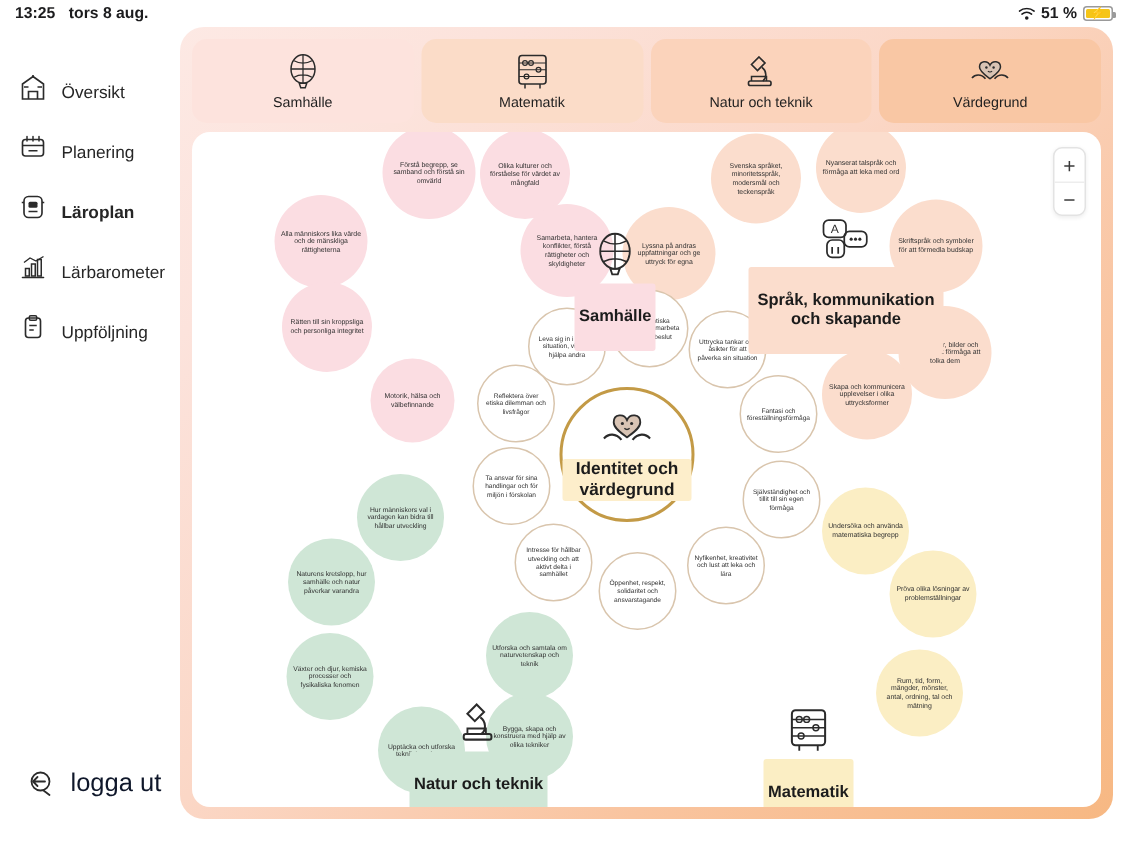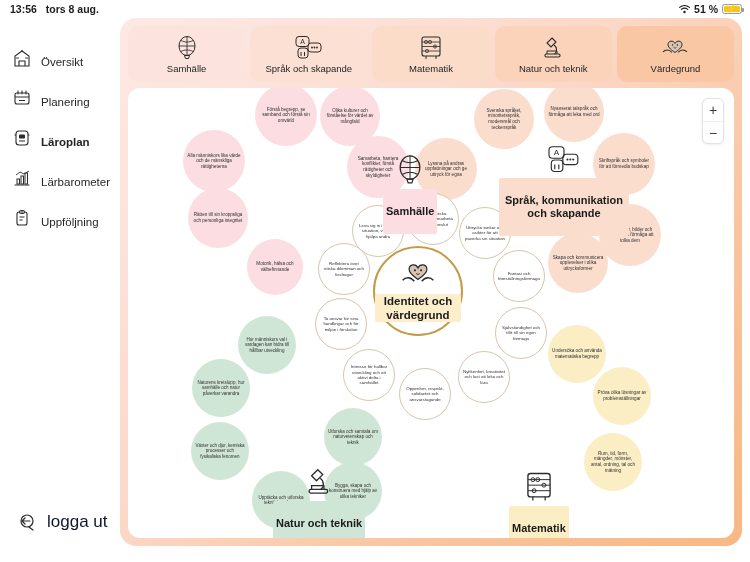--- a/index.html
+++ b/index.html
@@ -138,21 +138,21 @@
 
   svg { display: block; }
 </style>
 </head>
 <body>
 
 <div id="app">
 
   <div class="statusbar">
     <div class="status-left">
-      <span>13:56</span>
+      <span>13:25</span>
       <span>tors 8 aug.</span>
     </div>
     <div class="status-right">
       <span class="wifi-icon">
         <svg width="11" height="9" viewBox="0 0 11 9">
             <path d="M.6 2.4A7.8 7.8 0 0 1 10.4 2.4" stroke="#1c1c1e" stroke-width="1.1" fill="none" stroke-linecap="round"></path>
             <path d="M2.3 4.4a5.2 5.2 0 0 1 6.4 0" stroke="#1c1c1e" stroke-width="1.1" fill="none" stroke-linecap="round"></path>
             <circle cx="5.5" cy="7" r="1.2" fill="#1c1c1e"></circle>
           </svg>
       </span>
@@ -244,35 +244,20 @@
       <div class="domain-tab" style="background:#fde3dd">
         <span class="t-icon">
           <svg width="24" height="26" viewBox="0 0 24 26">
               <ellipse cx="12" cy="11" rx="8" ry="9.5" fill="none" stroke="#2b2b2b" stroke-width="1"></ellipse>
               <path d="M4 11h16M12 1.5v19M6 5.5c3.6 2 8.4 2 12 0M6 16.5c3.6-2 8.4-2 12 0" fill="none" stroke="#2b2b2b" stroke-width=".85"></path>
               <path d="M9.5 20.5h5l-1 3h-3z" fill="none" stroke="#2b2b2b" stroke-width="1"></path>
             </svg>
         </span>
         <span class="t-label">Samhälle</span>
       </div>
-      <div class="domain-tab" style="background:#fce0d3">
-        <span class="t-icon">
-          <svg width="30" height="26" viewBox="0 0 30 26">
-              <rect x="2" y="1.5" width="13" height="10" rx="3" fill="none" stroke="#2b2b2b" stroke-width="1"></rect>
-              <text x="8.5" y="9" font-size="7" text-anchor="middle" fill="#2b2b2b" font-family="Liberation Sans">A</text>
-              <rect x="14" y="8" width="13" height="9" rx="3" fill="none" stroke="#2b2b2b" stroke-width="1"></rect>
-              <circle cx="18" cy="12.5" r=".9" fill="#2b2b2b"></circle>
-              <circle cx="20.5" cy="12.5" r=".9" fill="#2b2b2b"></circle>
-              <circle cx="23" cy="12.5" r=".9" fill="#2b2b2b"></circle>
-              <rect x="4" y="13" width="10" height="10" rx="3" fill="none" stroke="#2b2b2b" stroke-width="1"></rect>
-              <path d="M7 21v-4M10.5 21v-4" stroke="#2b2b2b" stroke-width="1"></path>
-            </svg>
-        </span>
-        <span class="t-label">Språk och skapande</span>
-      </div>
       <div class="domain-tab" style="background:#fbdcc8">
         <span class="t-icon">
           <svg width="22" height="26" viewBox="0 0 22 26">
               <rect x="2" y="2" width="18" height="19" rx="2" fill="none" stroke="#2b2b2b" stroke-width="1.1"></rect>
               <path d="M2 7h18M2 11.5h18M2 16h18" stroke="#2b2b2b" stroke-width=".8"></path>
               <circle cx="6" cy="7" r="1.6" fill="none" stroke="#2b2b2b" stroke-width=".8"></circle>
               <circle cx="10" cy="7" r="1.6" fill="none" stroke="#2b2b2b" stroke-width=".8"></circle>
               <circle cx="15" cy="11.5" r="1.6" fill="none" stroke="#2b2b2b" stroke-width=".8"></circle>
               <circle cx="7" cy="16" r="1.6" fill="none" stroke="#2b2b2b" stroke-width=".8"></circle>
               <path d="M6 21v3M16 21v3" stroke="#2b2b2b" stroke-width="1"></path>
@@ -457,21 +442,21 @@
       <div class="bub inner" style="left:215px; top:261px; width:52px; height:52px; font-size:4.4px;">
           <span>Intresse för hållbar utveckling och att aktivt delta i samhället</span>
         </div>
       <div class="bub inner" style="left:187px; top:210px; width:52px; height:52px; font-size:4.4px;">
           <span>Ta ansvar för sina handlingar och för miljön i förskolan</span>
         </div>
       <div class="bub inner" style="left:190px; top:155px; width:52px; height:52px; font-size:4.4px;">
           <span>Reflektera över etiska dilemman och livsfrågor</span>
         </div>
 
-      <div class="core" style="left:245px; top:158px; width:90px; height:90px;">
+      <div class="core" style="left:245px; top:170px; width:90px; height:90px;">
         <span>
           <svg width="40" height="32" viewBox="0 0 30 26">
               <path d="M15 6.5c-1.7-3.8-7.2-3.2-7.2 1.2 0 3.2 4.2 5.9 7.2 8.2 3-2.3 7.2-5 7.2-8.2 0-4.4-5.5-5-7.2-1.2z" fill="#d9c4b4" stroke="#2b2b2b" stroke-width="1"></path>
               <circle cx="12.5" cy="8.4" r=".85" fill="#2b2b2b"></circle>
               <circle cx="17.5" cy="8.4" r=".85" fill="#2b2b2b"></circle>
               <path d="M13.6 11c.8.8 2 .8 2.8 0" stroke="#2b2b2b" stroke-width=".8" fill="none"></path>
               <path d="M2.5 16.5c2.5-2.8 6.5-3 9.5.8M27.5 16.5c-2.5-2.8-6.5-3-9.5.8" fill="none" stroke="#2b2b2b" stroke-width="1.1"></path>
             </svg>
         </span>
         <span class="core-title">Identitet och värdegrund</span>

